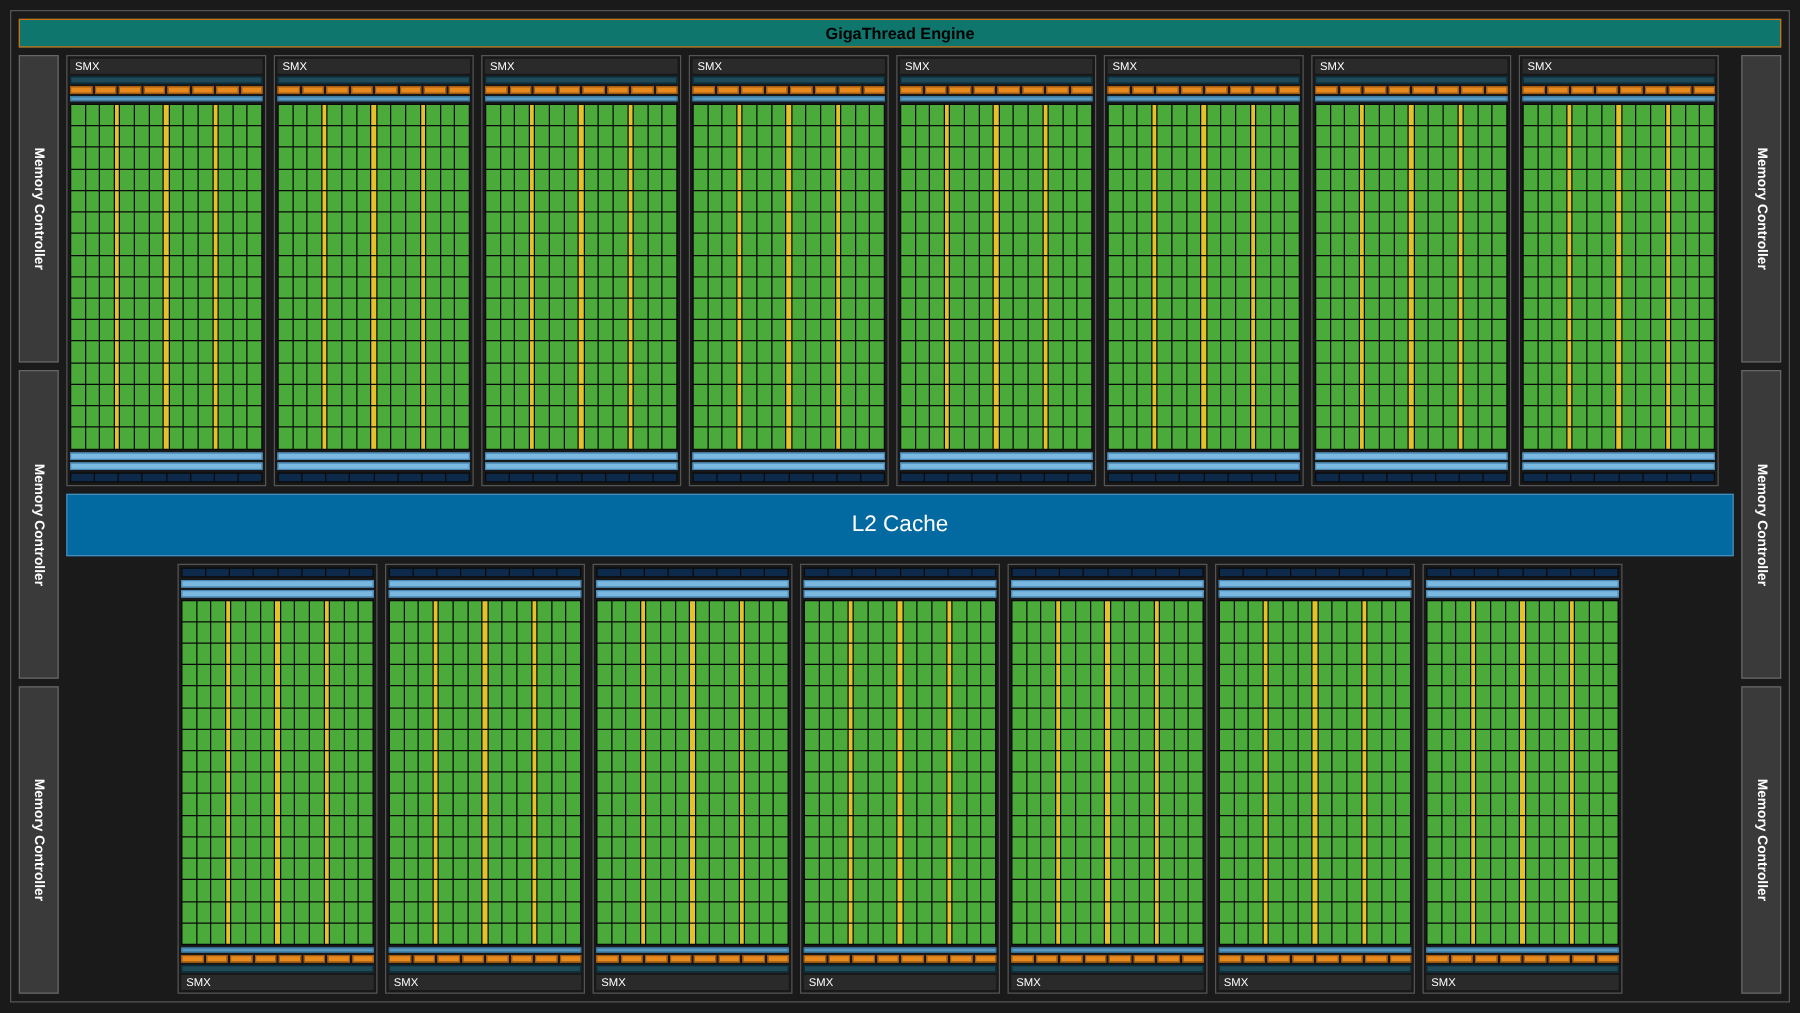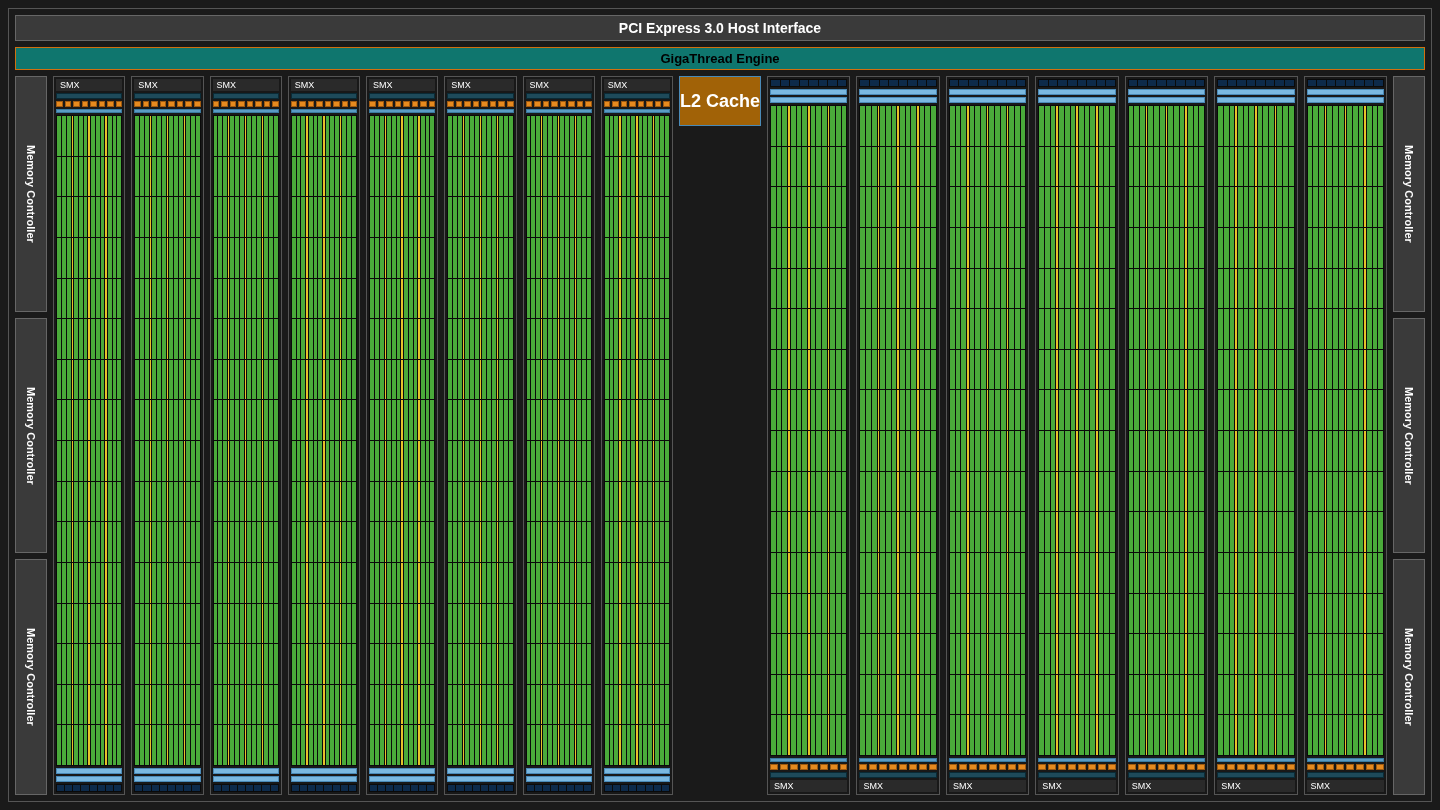--- a/index.html
+++ b/index.html
@@ -61,21 +61,21 @@
   }
   .mem-ctrl span {
     writing-mode: vertical-rl;
     color: #fff;
     font-size: 11px;
     font-weight: bold;
   }
   .center {
     flex: 1;
     display: flex;
-    flex-direction: row;
+    flex-direction: column;
     gap: 6px;
     min-height: 0;
   }
   .smx-row {
     flex: 1;
     display: flex;
     gap: 6px;
     min-height: 0;
   }
   .smx-row.bottom { justify-content: center; }
@@ -138,37 +138,36 @@
   .tex-row {
     height: 8px;
     display: flex;
     gap: 1px;
     background: #0a0a0a;
     padding: 1px;
   }
   .tex-row div { flex: 1; background: #0d2a4a; }
   .l2-cache {
     height: 50px;
-    background: #a16207;
+    background: #0369a1;
     border: 1px solid #4a8ab8;
     display: flex;
     align-items: center;
     justify-content: center;
     color: #fff;
-    font-weight: bold;
+    font-weight: normal;
     font-size: 18px;
     text-align: right;
   }
 </style>
 </head>
 <body>
 
 <div class="outer">
 
-  <div class="pci-bar">PCI Express 3.0 Host Interface</div>
   <div class="gte-bar">GigaThread Engine</div>
 
   <div class="main-row">
 
     <div class="mem-col" id="mem-left">
         <div class="mem-ctrl">
           <span>Memory Controller</span>
         </div>
         <div class="mem-ctrl">
           <span>Memory Controller</span>

